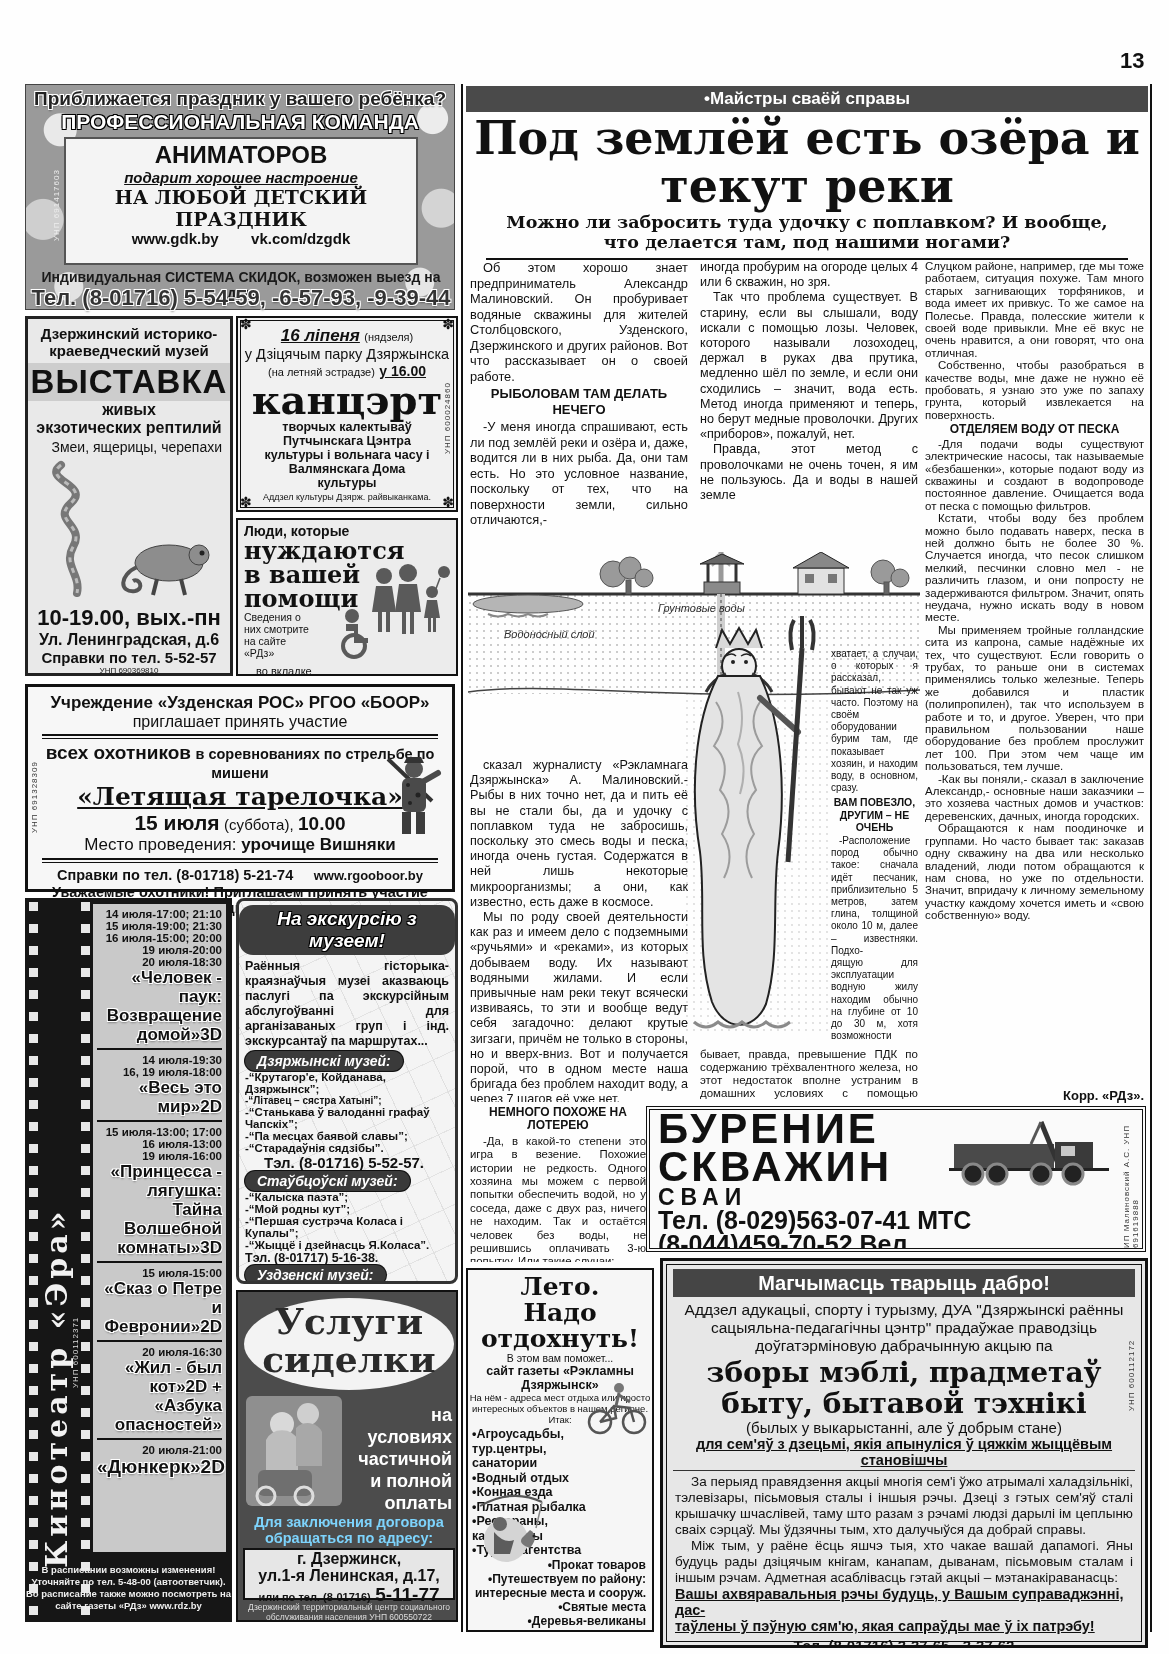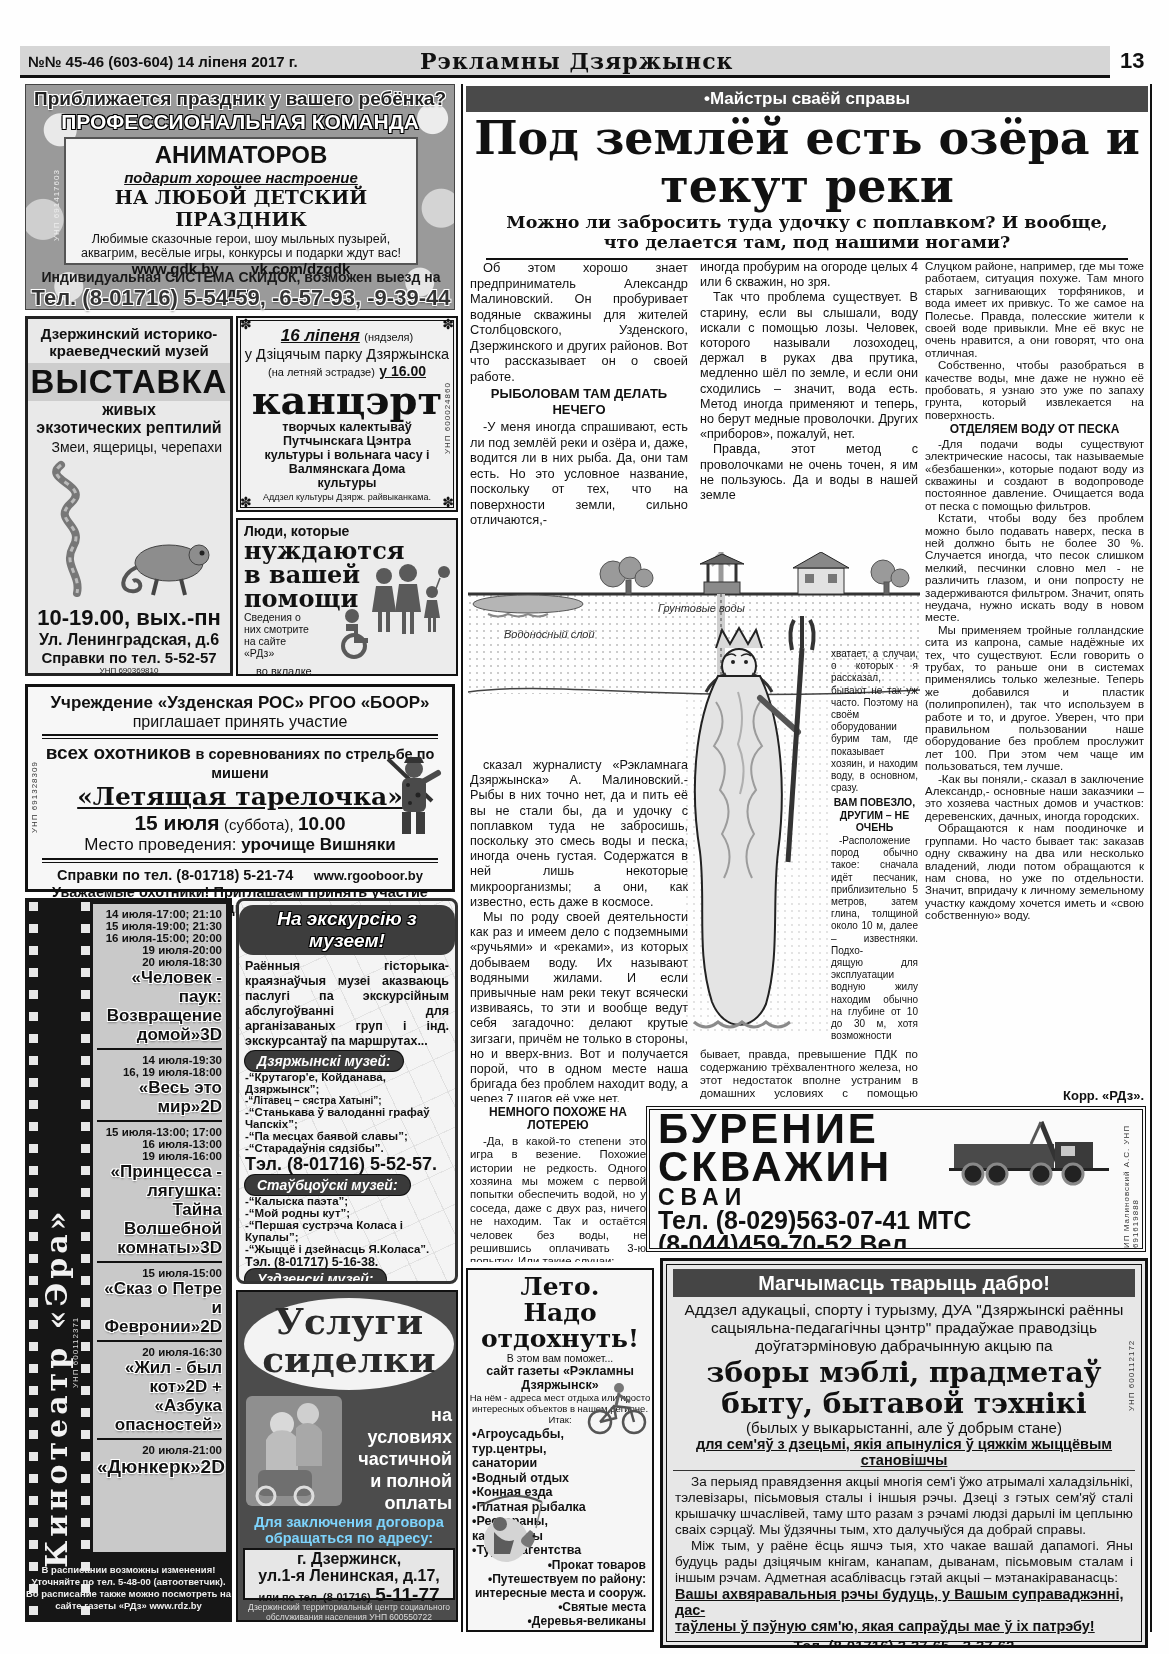--- a/index.html
+++ b/index.html
@@ -20,44 +20,39 @@
   .badge{display:inline-block;background:#3a3a3a;color:#fff;font-weight:bold;font-style:italic;
          border-radius:12px;padding:2px 12px;font-size:14px;box-shadow:0 0 0 1px #111;}
   .hr2{border-top:2px solid #111;border-bottom:1px solid #111;height:2px;}
   .filmstrip{background-image:repeating-linear-gradient(180deg,#e8e8e8 0 9px,transparent 9px 22px);width:9px;}
 </style>
 </head>
 <body>
 
 <div class="page">
 
-  <div class="abs" style="left:20px;top:46px;width:1090px;height:32px;background:#d6d6d6;border-bottom:3px solid #111;">
-    <span class="abs b" style="left:8px;top:7px;font-size:15px;">№№ 45-46 (603-604) 14 ліпеня 2017 г.</span>
-    <span class="abs b serif" style="left:400px;top:2px;font-size:22px;letter-spacing:1px;">Рэкламны Дзяржынск</span>
-  </div>
   <div class="abs b" style="left:1120px;top:48px;font-size:22px;">13</div>
 
   <div class="abs" style="left:461px;top:84px;width:2px;height:1548px;background:#111;"></div>
   <div class="abs" style="left:1150px;top:84px;width:2px;height:1548px;background:#111;"></div>
 
   <div class="abs ctr" style="left:25px;top:84px;width:430px;height:226px;color:#111;border:1px solid #444;
               background:#9a9a9a;
               background-image:radial-gradient(circle at 8% 20%,#e9e9e9 0 16px,transparent 17px),
                                radial-gradient(circle at 4% 60%,#cfcfcf 0 20px,transparent 21px),
                                radial-gradient(circle at 10% 90%,#e2e2e2 0 14px,transparent 15px),
                                radial-gradient(circle at 95% 15%,#ececec 0 15px,transparent 16px),
                                radial-gradient(circle at 97% 55%,#d4d4d4 0 19px,transparent 20px),
                                radial-gradient(circle at 92% 88%,#e6e6e6 0 14px,transparent 15px);">
     <div class="b outline-w" style="font-size:19px;color:#222;margin-top:3px;">Приближается праздник у вашего ребёнка?</div>
     <div class="b" style="font-size:21px;color:#fff;text-shadow:1px 1px 0 #000,-1px -1px 0 #000,1px -1px 0 #000,-1px 1px 0 #000;">ПРОФЕССИОНАЛЬНАЯ КОМАНДА</div>
     <div class="abs" style="left:38px;top:52px;width:354px;height:128px;background:#f4f4f4;border:2px solid #555;padding:2px;">
       <div class="b" style="font-size:24px;">АНИМАТОРОВ</div>
       <div class="b u i" style="font-size:15px;">подарит хорошее настроение</div>
       <div class="b serif" style="font-size:19px;">НА ЛЮБОЙ ДЕТСКИЙ ПРАЗДНИК</div>
-      <div style="font-size:12.5px;line-height:14px;margin-top:2px;">Любимые сказочные герои, шоу мыльных пузырей, аквагрим, весёлые игры, конкурсы и подарки ждут вас!</div>
       <span class="b" style="font-size:15px;margin-right:28px;">www.gdk.by</span>
       <span class="b" style="font-size:15px;">vk.com/dzgdk</span>
     </div>
     <div class="abs b" style="left:6px;top:184px;width:418px;font-size:14px;color:#1a1a1a;">Индивидуальная СИСТЕМА СКИДОК, возможен выезд на дом</div>
     <div class="abs b outline-w" style="left:0;top:200px;width:430px;font-size:22px;color:#333;">Тел. (8-01716) 5-54-59, -6-57-93, -9-39-44</div>
     <div class="abs vert unpv" style="left:26px;top:60px;height:120px;color:#eee;">УНП 691417603</div>
   </div>
 
   <div class="abs ctr" style="left:25px;top:316px;width:208px;height:360px;border:3px solid #222;background:#e9e9e9;">
     <div class="b" style="font-size:15px;line-height:17px;padding:6px 4px 4px;">Дзержинский историко-краеведческий музей</div>
@@ -228,21 +223,21 @@
       <span class="b i outline-b" style="display:inline-block;background:#3d3d3d;color:#fff;border-radius:14px;padding:3px 10px;font-size:19px;">На экскурсію з музеем!</span>
     </div>
     <div class="b j" style="font-size:12.5px;line-height:15px;padding:4px 6px 2px;">Раённыя гісторыка-краязнаўчыя музеі аказваюць паслугі па экскурсійным абслугоўванні для арганізаваных груп і інд. экскурсантаў па маршрутах...</div>
     <div style="padding:0 6px;">
       <span class="badge">Дзяржынскі музей:</span>
       <div class="b" style="font-size:11.5px;">-“Крутагор'е, Койданава, Дзяржынск”;</div>
       <div class="b" style="font-size:10px;">-“Літавец – сястра Хатыні”;</div>
       <div class="b" style="font-size:11.5px;">-“Станькава ў валоданні графаў Чапскіх”;</div>
       <div class="b" style="font-size:11.5px;">-“Па месцах баявой славы”;</div>
       <div class="b" style="font-size:11.5px;">-“Старадаўнія сядзібы”.</div>
-      <div class="b" style="font-size:18px;">Тэл. (8-01716) 5-52-57.</div>
+      <div class="b" style="font-size:15px;margin-left:19px;">Тэл. (8-01716) 5-52-57.</div>
       <span class="badge">Стаўбцоўскі музей:</span>
       <div class="b" style="font-size:11.5px;">-“Калыска паэта”;</div>
       <div class="b" style="font-size:11.5px;">-“Мой родны кут”;</div>
       <div class="b" style="font-size:11.5px;">-“Першая сустрэча Коласа і Купалы”;</div>
       <div class="b" style="font-size:11.5px;">-“Жыццё і дзейнасць Я.Коласа”.</div>
       <div class="b" style="font-size:12.5px;">Тэл. (8-01717) 5-16-38.</div>
       <span class="badge">Уздзенскі музей:</span>
       <div class="b" style="font-size:11.5px;">-“Жамчужыны Уздзеншчыны”;</div>
       
       

